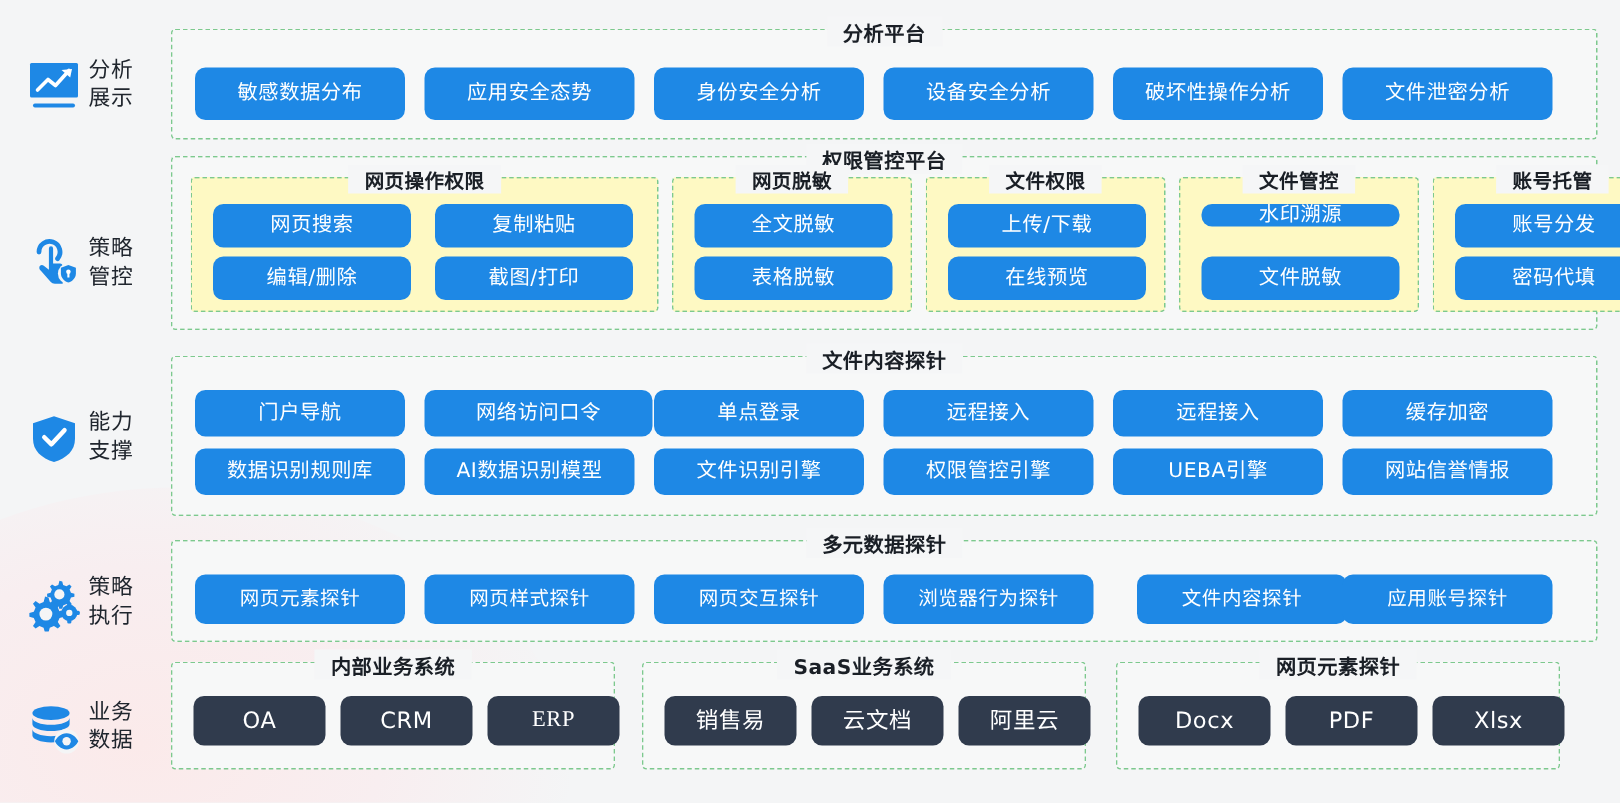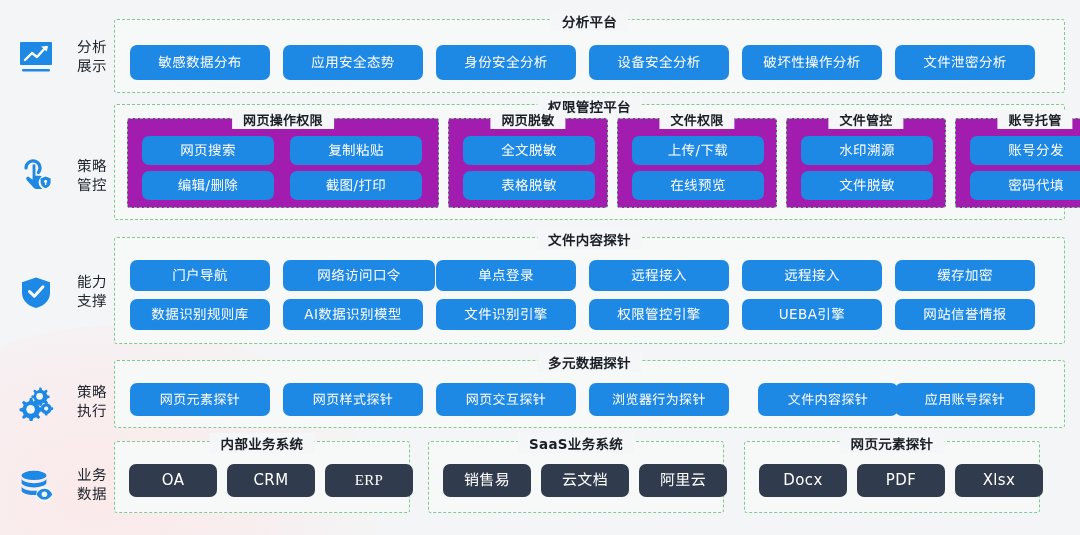--- a/index.html
+++ b/index.html
@@ -35,41 +35,41 @@
     height: 535px;
     z-index: 1;
   }
 
   
   .rail-item {
     position: absolute;
     left: 16px;
     display: flex;
     align-items: center;
-    gap: 21px;
+    gap: 3px;
     width: 100px;
   }
   .rail-icon { width: 40px; height: 40px; flex: 0 0 40px; display: flex; align-items: center; justify-content: center; }
   .rail-label {
     font-size: 14.5px;
     line-height: 19px;
     color: #20262e;
     letter-spacing: .5px;
     white-space: pre-line;
     font-family: "DejaVu Sans", "Liberation Sans", sans-serif;
   }
 
   
   .grp {
     position: absolute;
     border: 1.3px dashed #7dc98e;
     border-radius: 3px;
     background: #f7f8f8;
   }
-  .grp.inner { background: #a21caf; }
+  .grp.inner { background: #fef9c3; }
 
   .grp-title {
     position: absolute;
     top: -9px;
     left: 50%;
     transform: translateX(-50%);
     background: #f5f6f7;
     padding: 0 11px;
     font-size: 13.5px;
     font-weight: bold;
@@ -213,21 +213,21 @@
     </div>
 
     <div class="grp inner" style="left:502px; top:13px; width:160px; height:90px;">
       <span class="grp-title sm">文件权限</span>
       <div class="chip" style="left:14px; top:17px; width:132px; height:29px;">上传/下载</div>
       <div class="chip" style="left:14px; top:52px; width:132px; height:29px;">在线预览</div>
     </div>
 
     <div class="grp inner" style="left:671px; top:13px; width:160px; height:90px;">
       <span class="grp-title sm">文件管控</span>
-      <div class="chip" style="left:14px; top:17px; width:132px; height:29px;">水印溯源</div>
+      <div class="chip" style="left:14px; top:17px; width:132px; height:15px;">水印溯源</div>
       <div class="chip" style="left:14px; top:52px; width:132px; height:29px;">文件脱敏</div>
     </div>
 
     <div class="grp inner" style="left:840px; top:13px; width:160px; height:90px;">
       <span class="grp-title sm">账号托管</span>
       <div class="chip" style="left:14px; top:17px; width:132px; height:29px;">账号分发</div>
       <div class="chip" style="left:14px; top:52px; width:132px; height:29px;">密码代填</div>
     </div>
   </div>
 

